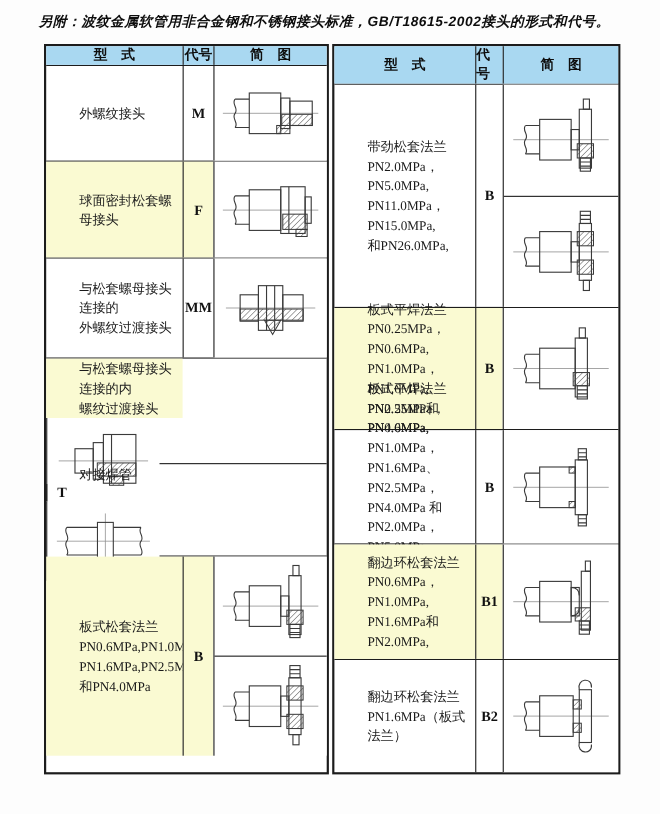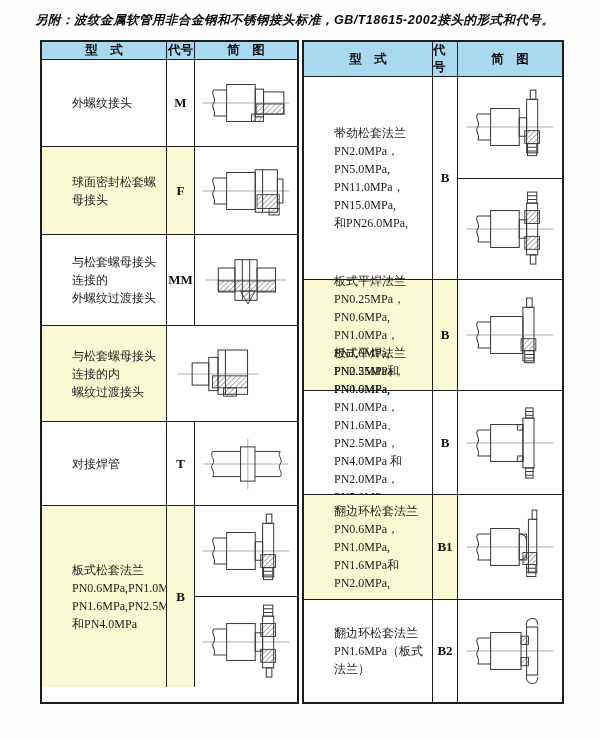--- a/index.html
+++ b/index.html
@@ -27,21 +27,21 @@
     white-space:pre-line;color:#1a1a1a;}
   .code{justify-content:center;font-size:13px;font-weight:bold;color:#111;}
   .diag{justify-content:center;background:#fff;}
   .diag2{flex-direction:column;padding:0;background:#fff;}
   .diag2 .sub{flex:1;width:100%;display:flex;align-items:center;justify-content:center;}
   .diag2 .sub + .sub{border-top:1px solid #1c1c1c;}
   .hl .type,.hl .code{background:#fafad2;}
   
   .lt .c1{width:124px;} .lt .c2{width:28px;} .lt .c3{width:103px;}
   .rt .c1{width:128px;} .rt .c2{width:25px;} .rt .c3{width:105px;} .lt .r1{height:86px;} .lt .r2{height:87px;}
-  .lt .r3{height:90px;} .lt .r4{height:95px;} .lt .r5{height:83px;} .lt .r6{height:181px;justify-content:flex-end;} .rt .r1{height:202px;} .rt .r2{height:110px;}
+  .lt .r3{height:90px;} .lt .r4{height:95px;flex-direction:column;} .lt .r5{height:83px;flex-direction:column;} .lt .r6{height:181px;justify-content:flex-end;} .rt .r1{height:202px;} .rt .r2{height:110px;}
   .rt .r3{height:103px;} .rt .r4{height:104px;} .rt .r5{height:102px;}
   
   .ln{fill:none;stroke:#3a3a3a;stroke-width:1.1;}
   .ht{fill:url(#hch);stroke:#3a3a3a;stroke-width:1;}
   .cl{stroke:#8f8f8f;stroke-width:0.8;fill:none;}
   svg.d{display:block;}
 </style>
 </head>
 <body>
 

